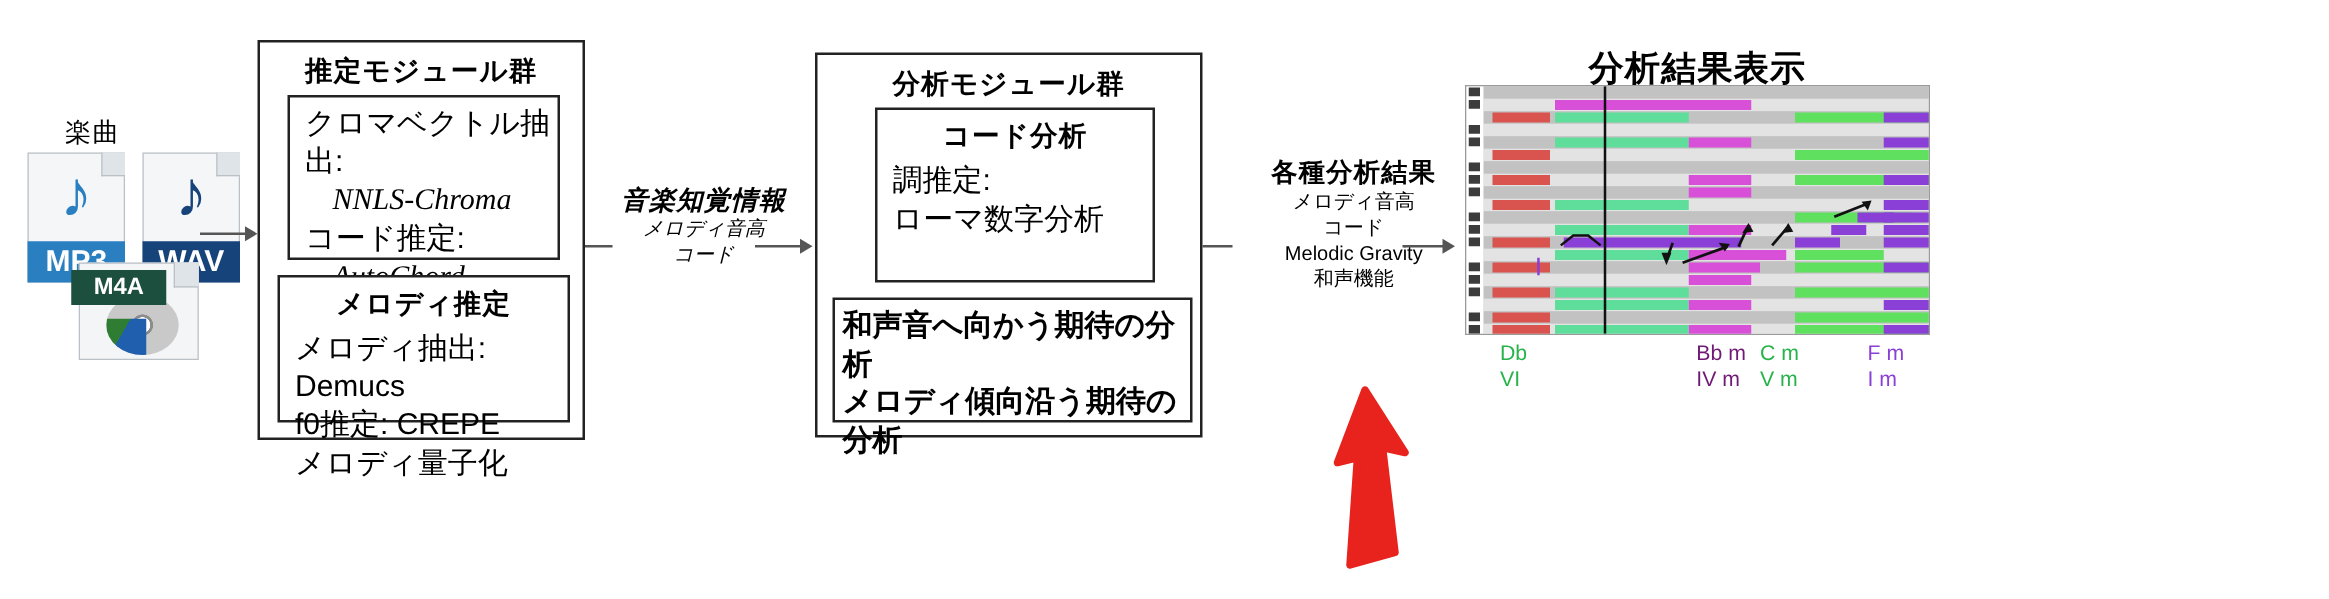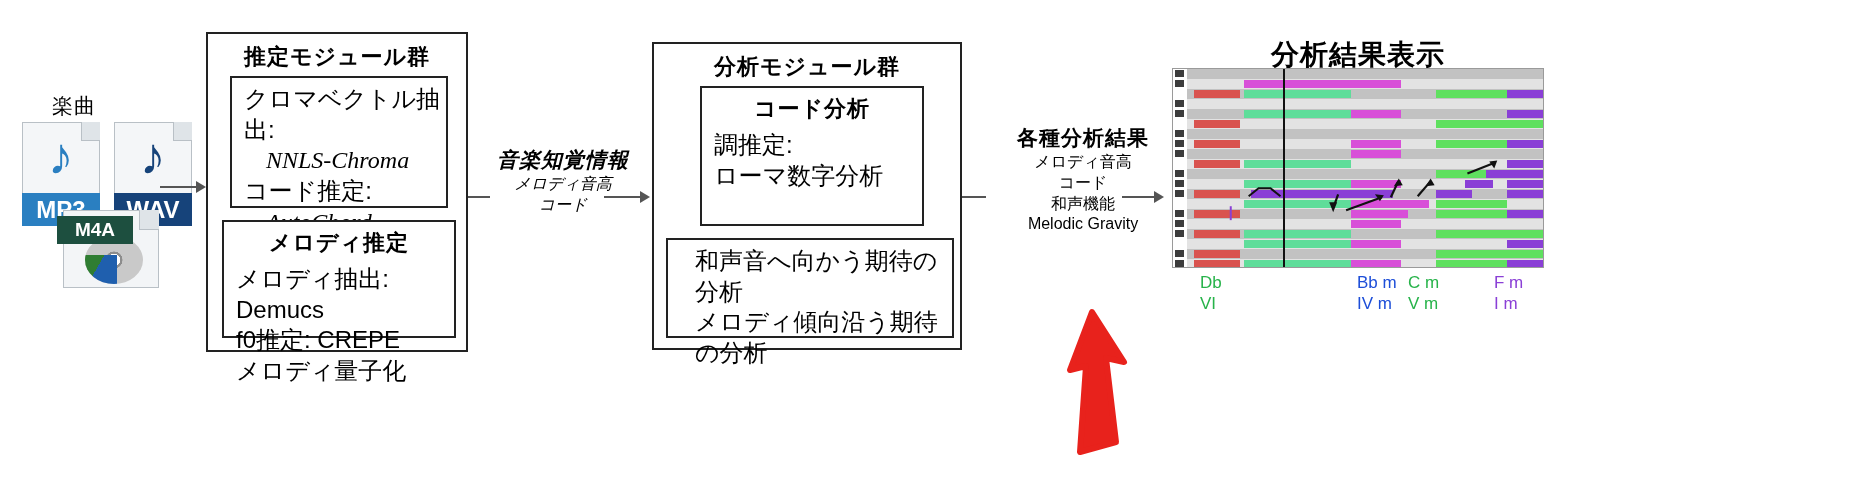--- a/index.html
+++ b/index.html
@@ -194,34 +194,34 @@
 
     <div class="subbox" id="sub-chord-ana">
       <div class="sub-title">コード分析</div>
       <div class="sub-lines">
         <div>調推定:</div>
         <div>ローマ数字分析</div>
       </div>
     </div>
 
     <div class="subbox" id="sub-melody-ana">
-      <div class="sub-lines" style="margin-left:27px;">
+      <div class="sub-lines" style="margin-left:6px;font-weight:bold;">
         <div>和声音へ向かう期待の分析</div>
         <div>メロディ傾向沿う期待の分析</div>
       </div>
     </div>
   </div>
 
   <div class="arrow-line" style="left:962px;top:196px;width:24px;"></div>
   <div class="stage-label" id="label-results">
     <div class="head">各種分析結果</div>
     <div class="sub">メロディ音高</div>
     <div class="sub">コード</div>
+    <div class="sub">Melodic Gravity</div>
     <div class="sub">和声機能</div>
-    <div class="sub">Melodic Gravity</div>
   </div>
   <div class="arrow-line" style="left:1122px;top:196px;width:34px;"></div>
   <div class="arrow-head" style="left:1154px;top:191px;"></div>
 
   <div class="abs" id="viz-title">分析結果表示</div>
 
   <div id="pianoroll" class="abs">
     <div class="keycol" id="keycol">
         <div class="blk" style="top: 1px;"></div>
         <div class="blk" style="top: 11px;"></div>
@@ -350,21 +350,21 @@
       <line x1="44" y1="138" x2="44" y2="152" stroke="#8a3fd6" stroke-width="2"></line>
     </svg>
     <div class="playhead" style="left:110px;"></div>
   </div>
 
   <div class="chordlabels" id="chordlabels">
       <div class="clab" style="left: 28px; color: rgb(39, 179, 74);">
         <span class="l1">Db</span>
         <span class="l2">VI</span>
       </div>
-      <div class="clab" style="left: 185px; color: #1d4ed8;">
+      <div class="clab" style="left: 185px; color: #701a75;">
         <span class="l1">Bb m</span>
         <span class="l2">IV m</span>
       </div>
       <div class="clab" style="left: 236px; color: rgb(39, 179, 74);">
         <span class="l1">C m</span>
         <span class="l2">V m</span>
       </div>
       <div class="clab" style="left: 322px; color: rgb(138, 63, 214);">
         <span class="l1">F m</span>
         <span class="l2">I m</span>

